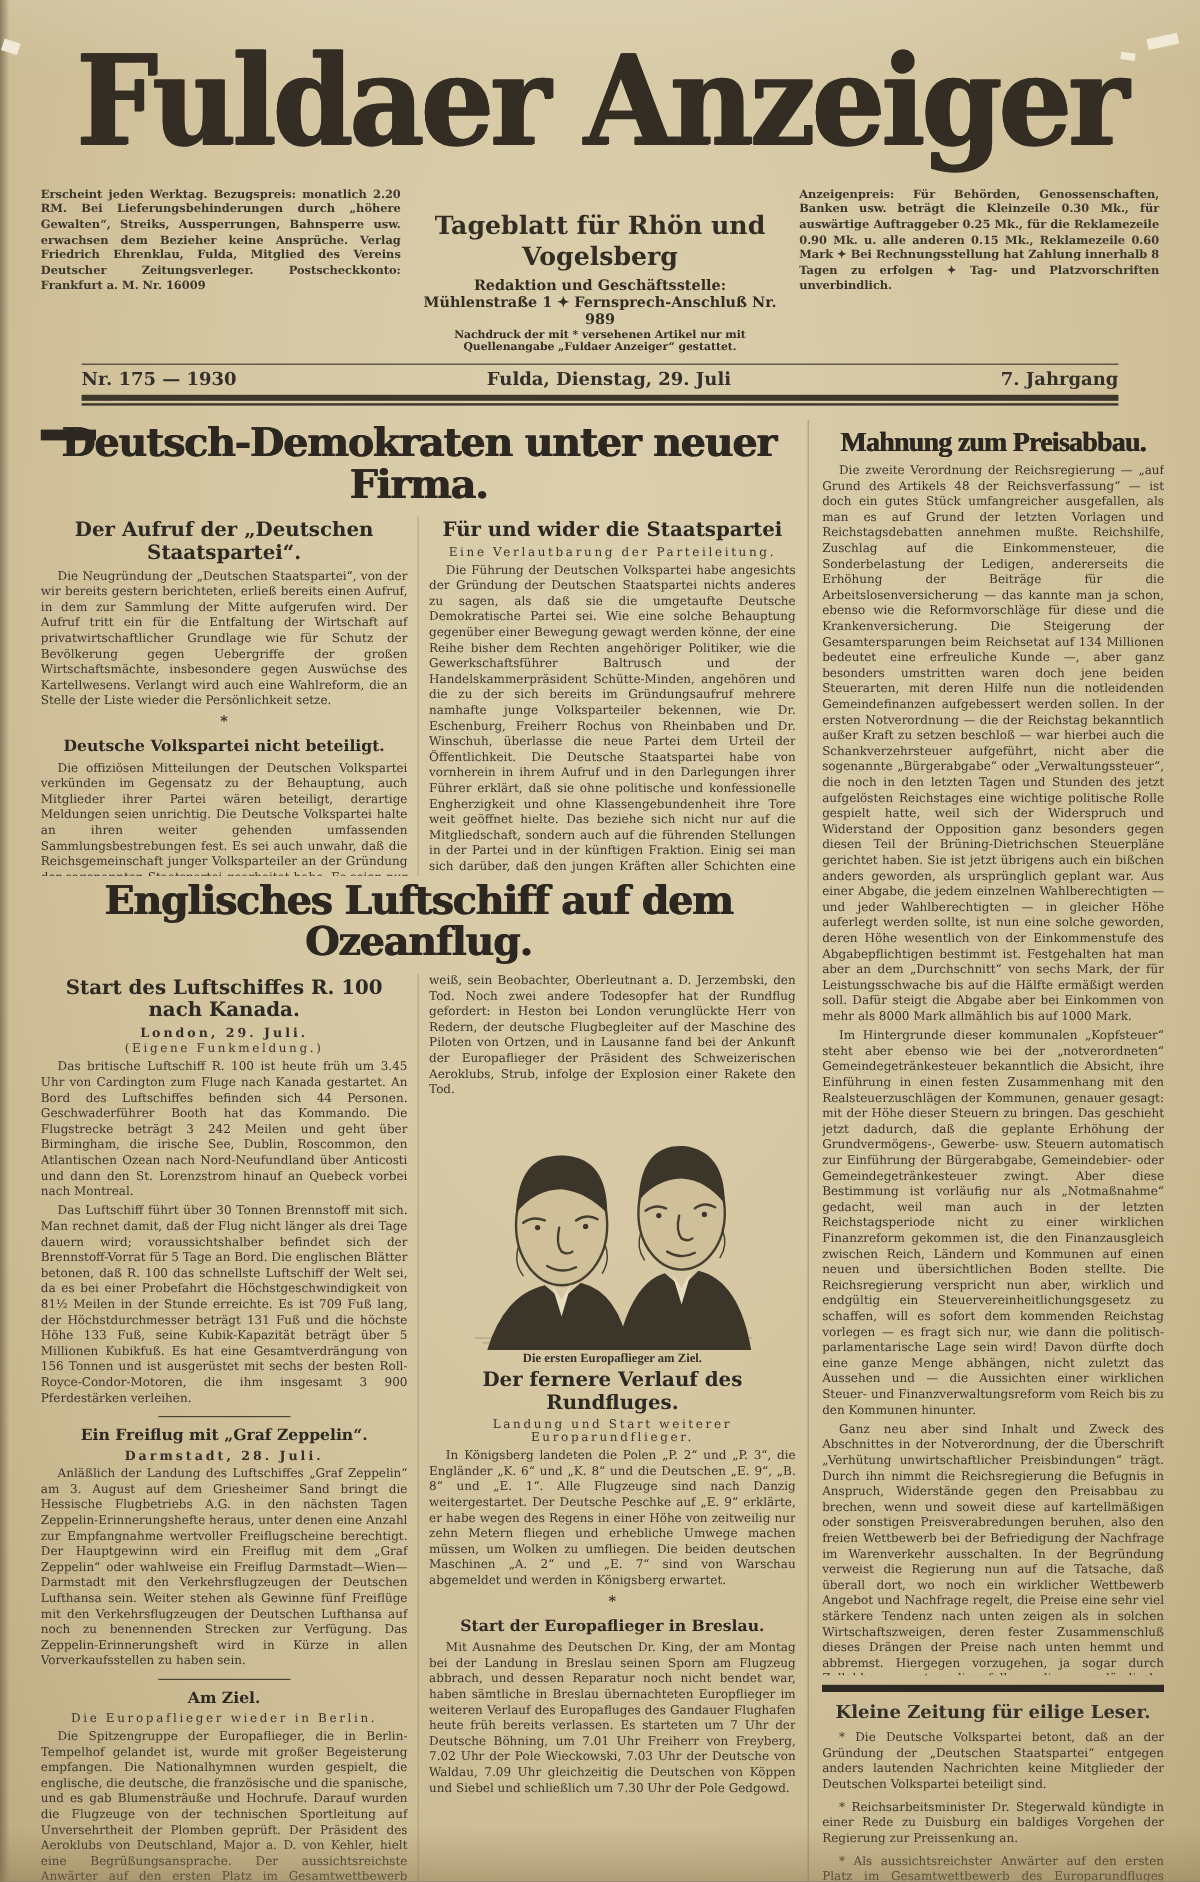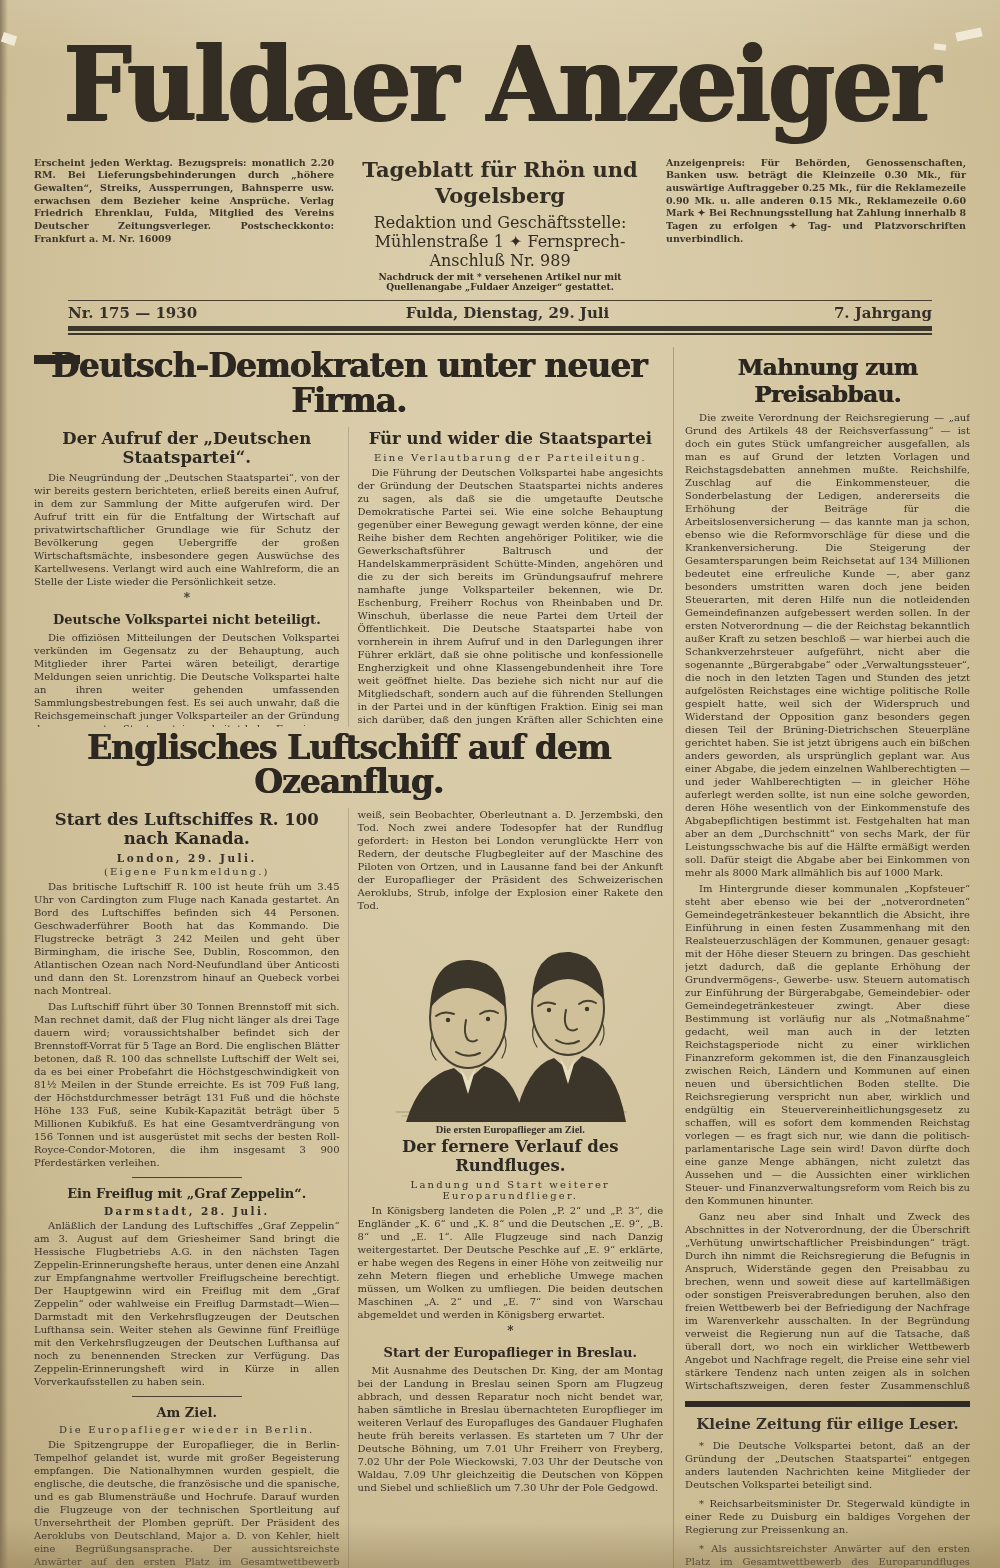--- a/index.html
+++ b/index.html
@@ -23,23 +23,23 @@
   
   .masthead{padding:30px 34px 0 34px;}
   .title{
     margin:0;text-align:center;font-size:96px;line-height:1.05;font-weight:bold;
     letter-spacing:-3px;color:#332d23;
     text-shadow:1.6px 0 0 #332d23, 0 1px 0 #332d23;
     transform:scaleY(1.08);transform-origin:top;
   }
   .info-row{display:flex;margin-top:26px;align-items:flex-start;}
   .imprint{width:300px;font-size:9.5px;line-height:1.33;text-align:justify;font-weight:bold;color:#3c362b;}
-  .subtitle-block{flex:1;text-align:center;padding:0 14px;color:#332d23;}
+  .subtitle-block{flex:1;text-align:center;padding:0 14px;color:#332d23;margin-top:18px;}
   .sub-big{font-size:21px;font-weight:bold;line-height:1.25;letter-spacing:0;}
-  .sub-mid{font-size:16px;font-weight:normal;margin-top:4px;}
+  .sub-mid{font-size:12px;font-weight:bold;margin-top:4px;}
   .sub-small{font-size:9px;font-weight:bold;margin-top:2px;}
   .thin-rule{border-top:1.5px solid #463f30;margin:8px 34px 0 34px;}
   .date-row{display:flex;justify-content:space-between;align-items:baseline;
     margin:3px 34px 0 34px;font-weight:bold;font-size:15px;color:#35302a;}
   .date-row .mid{position:absolute;left:15px;right:0;text-align:center;pointer-events:none;}
   .date-row{position:relative;}
   .double-rule{margin:4px 34px 0 34px;border-top:5px solid #3c362b;border-bottom:2px solid #3c362b;height:2px;}
 
   
   .content{display:flex;padding:12px 30px 0 34px;height:1230px;}
@@ -61,21 +61,21 @@
   .dateline{font-size:10.5px;font-weight:bold;text-align:center;letter-spacing:2.5px;margin:4px 0 2px 0;}
   p.body{font-size:10px;line-height:1.3;text-align:justify;margin:0 0 3px 0;text-indent:14px;color:#38332a;}
   .star-sep{text-align:center;font-size:12px;font-weight:bold;margin:4px 0;line-height:1;}
   .short-rule{width:110px;border-top:1.5px solid #4a4334;margin:8px auto;}
 
   .illustration{display:block;margin:4px auto 2px auto;}
   .caption-title{font-size:10.5px;font-weight:bold;text-align:center;margin:2px 0 1px 0;font-family:Liberation Serif, serif;}
   .caption-text{font-size:9.5px;line-height:1.25;text-align:center;margin:0 4px 8px 4px;color:#3b352b;}
 
   .headline-lg{font-size:23px;font-weight:bold;text-align:center;margin:6px 0 4px 0;
-    letter-spacing:-0.5px;color:#2c2720;text-shadow:.6px 0 0 #2c2720;}
+    letter-spacing:-0.5px;color:#2c2720;text-shadow:.6px 0 0 #2c2720;font-family:Liberation Serif, serif;}
   .mahnung-block{height:1046px;overflow:hidden;}
   .thick-rule{border-top:6px solid #2e2922;margin:8px 0 8px 0;}
   .kleine-head{font-size:15px;font-weight:bold;text-align:center;margin:2px 0 6px 0;}
   .kleine-item{font-size:10px;line-height:1.3;text-align:justify;margin:0 0 6px 0;text-indent:14px;color:#38332a;}
 
   .section2{margin-top:4px;}
 </style>
 </head>
 <body>
 

